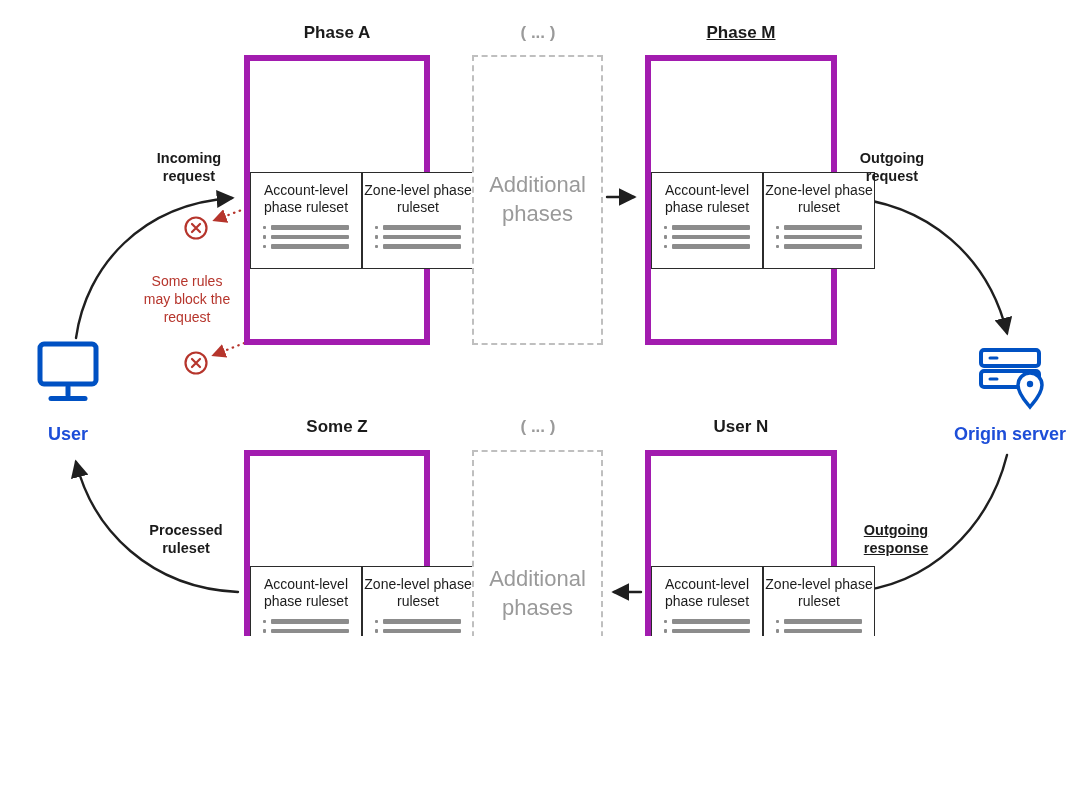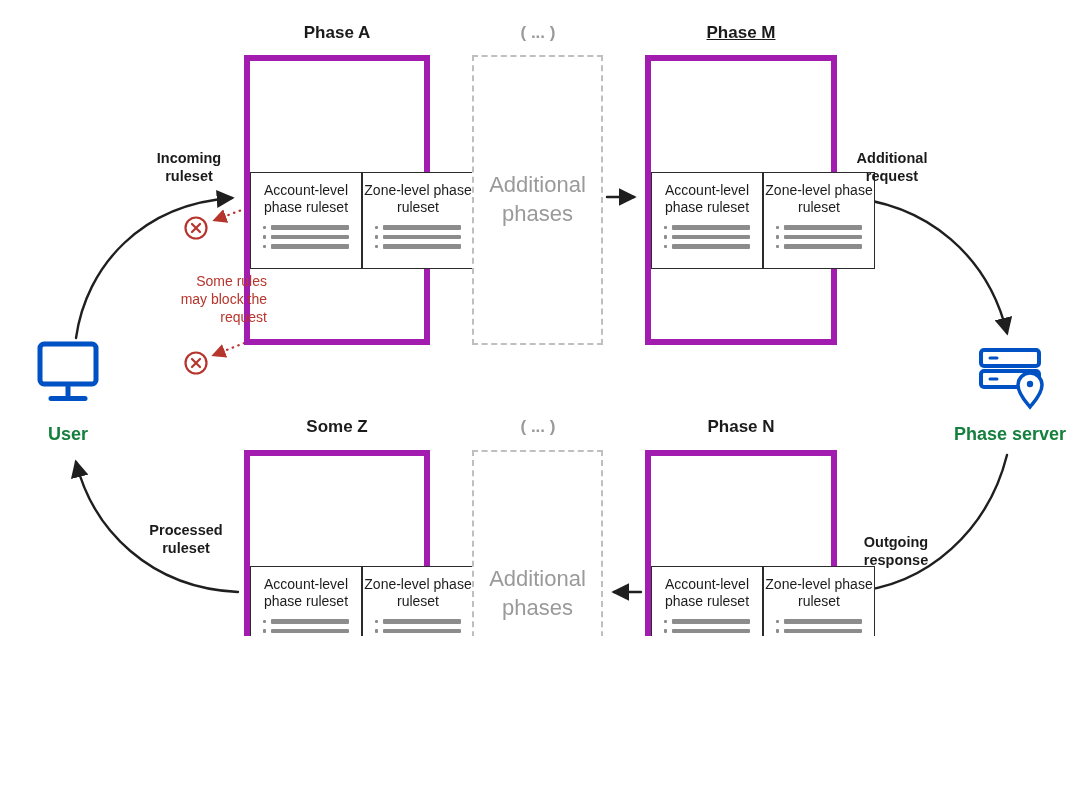--- a/index.html
+++ b/index.html
@@ -19,22 +19,22 @@
   .ruleset-gap{height:38px;flex:0 0 auto;}
 
   .dashed-box{position:absolute;border:2px dashed #BFBFBF;background:#fff;box-sizing:border-box;
     display:flex;align-items:center;justify-content:center;text-align:center;}
   .dashed-box .inner{color:#9A9A9A;font-size:22px;line-height:1.3;width:100px;}
 
   .title{position:absolute;font-size:17px;font-weight:700;text-align:center;width:120px;color:#1b1b1b;}
   .title.gray{color:#9A9A9A;}
 
   .flow-label{position:absolute;font-size:14.5px;font-weight:700;line-height:1.25;text-align:center;color:#1b1b1b;}
-  .endpoint-label{position:absolute;font-size:18px;font-weight:700;text-align:center;color:#15803d;}
-  .block-note{position:absolute;font-size:14px;font-weight:500;line-height:1.28;color:#B6352C;width:90px;text-align:right;margin-left:35px;}
+  .endpoint-label{position:absolute;font-size:18px;font-weight:700;text-align:center;color:#1d4ed8;}
+  .block-note{position:absolute;font-size:14px;font-weight:500;line-height:1.28;color:#B6352C;width:90px;text-align:center;}
 </style>
 </head>
 <body>
 
 <div class="canvas">
 
   <svg class="layer" width="1092" height="792" viewBox="0 0 1092 792">
     <defs>
       <marker id="ah-black" viewBox="0 0 10 10" refX="8.5" refY="5" markerWidth="7.5" markerHeight="7.5" orient="auto">
         <path d="M0,0 L10,5 L0,10 Z" fill="#1F1F1F"></path>
@@ -185,21 +185,21 @@
         <div class="line-row">
             <span class="line-dot"></span>
             <span class="line-bar"></span>
           </div>
       </div>
     </div>
   </div>
 
   <div class="title" style="left:277px;top:417px;">Some Z</div>
   <div class="title gray" style="left:478px;top:417px;">( ... )</div>
-  <div class="title" style="left:681px;top:417px;">Phase N</div>
+  <div class="title" style="left:681px;top:417px;">User N</div>
 
   <div class="phase-box" style="left:244px;top:450px;width:186px;height:288px;">
     <div class="ruleset-box">
       <div class="ruleset-title">Account-level phase ruleset</div>
       <div class="ruleset-lines">
         <div class="line-row">
             <span class="line-dot"></span>
             <span class="line-bar"></span>
           </div>
         <div class="line-row">
@@ -267,23 +267,23 @@
             <span class="line-bar"></span>
           </div>
         <div class="line-row">
             <span class="line-dot"></span>
             <span class="line-bar"></span>
           </div>
       </div>
     </div>
   </div>
 
-  <div class="flow-label" style="left:146px;top:149px;width:86px;">Incoming ruleset</div>
-  <div class="flow-label" style="left:846px;top:149px;width:92px;">Additional request</div>
+  <div class="flow-label" style="left:146px;top:149px;width:86px;">Incoming request</div>
+  <div class="flow-label" style="left:846px;top:149px;width:92px;">Outgoing request</div>
   <div class="flow-label" style="left:140px;top:521px;width:92px;">Processed ruleset</div>
-  <div class="flow-label" style="left:850px;top:533px;width:92px;">Outgoing response</div>
+  <div class="flow-label" style="left:850px;top:521px;width:92px;text-decoration:underline;">Outgoing response</div>
 
   <div class="block-note" style="left:142px;top:273px;">Some rules may block the request</div>
 
   <div class="endpoint-label" style="left:30px;top:424px;width:76px;">User</div>
-  <div class="endpoint-label" style="left:944px;top:424px;width:132px;">Phase server</div>
+  <div class="endpoint-label" style="left:944px;top:424px;width:132px;">Origin server</div>
 
 </div>
 
 </body></html>

